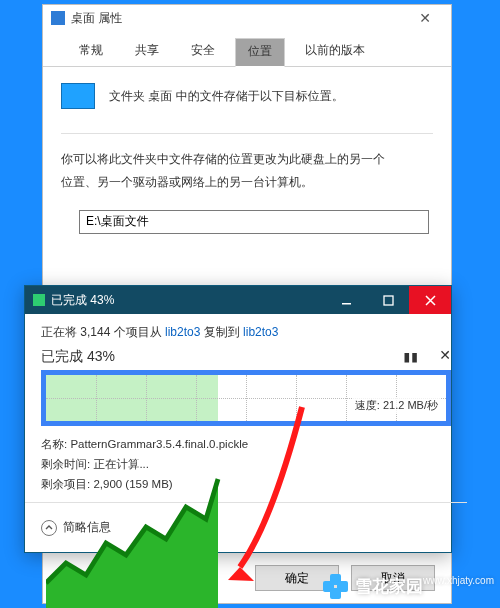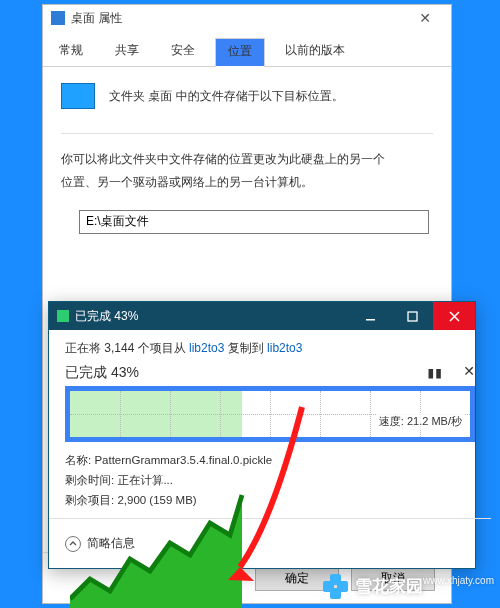--- a/index.html
+++ b/index.html
@@ -5,36 +5,36 @@
   * { box-sizing: border-box; margin: 0; padding: 0; font-family: "Microsoft YaHei", "Segoe UI", sans-serif; }
   body { width: 500px; height: 608px; background: #1a8cff; position: relative; overflow: hidden; }
   .page { position: absolute; inset: 0; border: 2px solid #1a8cff; }
 
   .props-window { position: absolute; left: 40px; top: 2px; width: 410px; height: 600px; background: #fff; border: 1px solid #bdbdbd; display: flex; flex-direction: column; }
   .props-titlebar { height: 26px; display: flex; align-items: center; padding: 0 8px; font-size: 12px; color: #333; }
   .props-titlebar .icon { width: 14px; height: 14px; background: #2e7cd6; margin-right: 6px; }
   .props-titlebar .spacer { flex: 1; }
   .props-titlebar .close { width: 36px; height: 22px; display:flex; align-items:center; justify-content:center; color:#555; font-size:14px; line-height:1; }
 
-  .tabstrip { display: flex; font-size: 12px; padding: 6px 10px 0 4px; border-bottom: 1px solid #d0d0d0; gap: 8px; }
+  .tabstrip { display: flex; font-size: 12px; padding: 6px 10px 0 24px; border-bottom: 1px solid #d0d0d0; gap: 8px; }
   .tab { padding: 4px 12px 6px 12px; color: #333; cursor: default; position: relative; top: 1px; }
-  .tab.active { border: 1px solid #d0d0d0; border-bottom: 1px solid #fff; background: #3b82f6; }
+  .tab.active { border: 1px solid #d0d0d0; border-bottom: 1px solid #fff; background: #a3a3a3; }
 
   .props-body { padding: 16px 18px; font-size: 12px; color: #333; flex: 1; position: relative; }
   .drive-row { display: flex; align-items: center; margin-bottom: 24px; }
   .drive-icon { width: 34px; height: 26px; background: #1fa2ff; border: 1px solid #0f6fb5; margin-right: 14px; }
   .divider { border-top: 1px solid #e0e0e0; margin: 10px 0 14px 0; }
   .para { line-height: 1.9; margin-bottom: 16px; }
   .path-input { width: 100%; height: 24px; border: 1px solid #7a7a7a; padding: 0 6px; font-size: 12px; font-family: inherit; }
   .path-row { margin-left: 18px; margin-right: 4px; }
 
   .props-actions { display:flex; justify-content:flex-end; gap:12px; padding: 12px 16px; border-top: 1px solid #e0e0e0; position: absolute; left:0; right:0; bottom:0; background:#fff; }
   .btn { width: 84px; height: 26px; font-size: 12px; border: 1px solid #adadad; background: #e1e1e1; cursor: default; }
 
-  .copy-window { position: absolute; left: 46px; top: 283px; width: 428px; height: 268px; background: #fff; border: 1px solid #0f5a7a; box-shadow: 0 4px 18px rgba(0,0,0,0.3); display:flex; flex-direction: column; margin-top: 16px; }
+  .copy-window { position: absolute; left: 22px; top: 283px; width: 428px; height: 268px; background: #fff; border: 1px solid #0f5a7a; box-shadow: 0 4px 18px rgba(0,0,0,0.3); display:flex; flex-direction: column; }
   .copy-titlebar { height: 28px; background: #124a63; color: #fff; display:flex; align-items:center; font-size:12px; padding-left:8px; }
   .copy-titlebar .cicon { width:12px; height:12px; background:#2ecc71; margin-right:6px; }
   .copy-titlebar .spacer { flex:1; }
   .copy-titlebar .wbtn { width:42px; height:28px; display:flex; align-items:center; justify-content:center; }
   .copy-titlebar .wbtn.close { background:#e81123; }
   .copy-titlebar svg { display:block; }
 
   .copy-body { padding: 10px 0 8px 16px; font-size: 12px; color:#333; }
   .copy-line1 { margin-bottom: 6px; }
   .copy-line1 .link { color:#0a63c2; }

